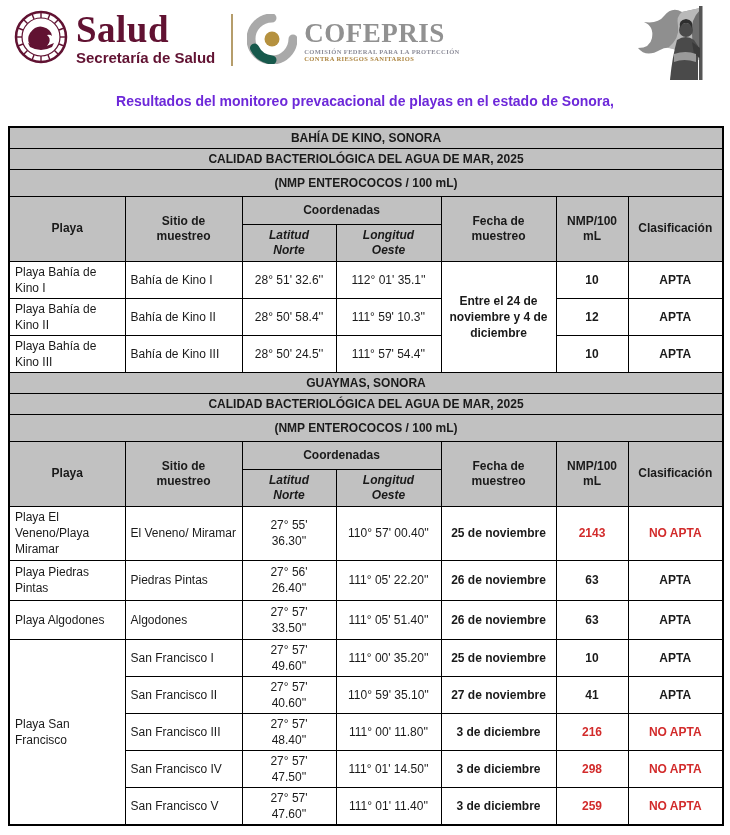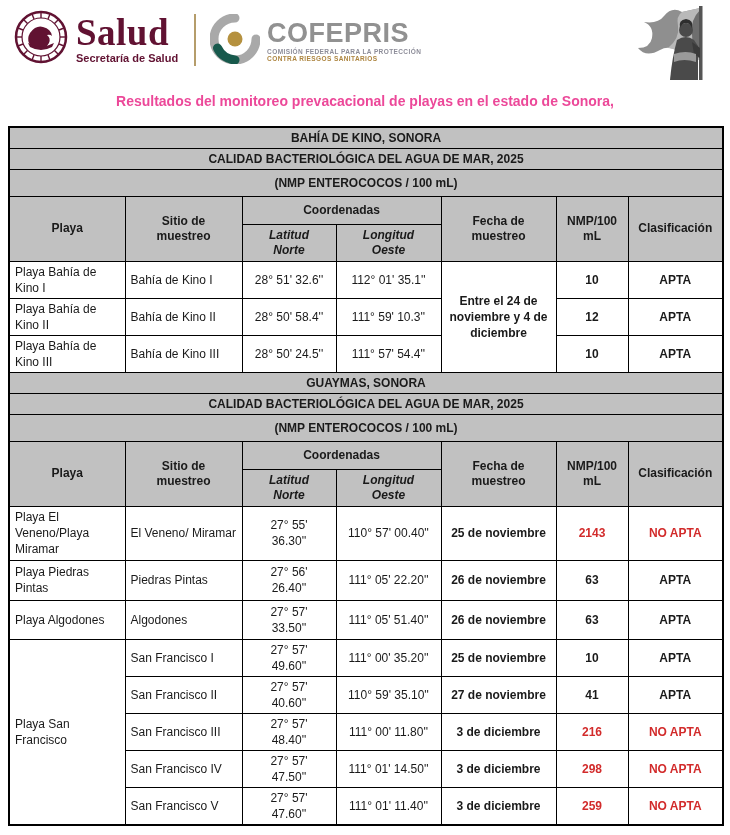--- a/index.html
+++ b/index.html
@@ -4,31 +4,31 @@
 <style>
   * { margin:0; padding:0; box-sizing:border-box; }
   html,body { width:730px; background:#ffffff; font-family:"Liberation Sans", sans-serif; color:#1a1a1a; }
   .page { width:730px; height:835px; background:#fff; overflow:hidden; }
 
   
   .logobar { display:flex; align-items:flex-start; padding:6px 4px 0 14px; height:84px; position:relative; }
   .salud-group { display:flex; align-items:center; gap:8px; margin-top:4px; }
   .salud-text { display:flex; flex-direction:column; }
   .salud-title { font-family:"Liberation Serif", serif; font-weight:bold; font-size:37px; line-height:36px; color:#611232; letter-spacing:0.5px; }
-  .salud-sub { font-size:11px; font-weight:bold; color:#611232; margin-top:1px; }
+  .salud-sub { font-size:15px; font-weight:bold; color:#611232; margin-top:1px; }
   .logo-divider { width:2px; height:52px; background:#b59d6b; margin:8px 14px 0 16px; }
   .cofepris-group { display:flex; align-items:center; gap:7px; margin-top:8px; }
-  .cofepris-text { display:flex; flex-direction:column; }
+  .cofepris-text { display:flex; flex-direction:column;font-family:Liberation Serif, serif; }
   .cofepris-title { font-size:27px; font-weight:bold; color:#919191; line-height:26px; letter-spacing:0.5px; }
   .cofepris-sub1 { font-size:6.5px; font-weight:bold; color:#8d8d99; letter-spacing:0.4px; margin-top:2px; }
   .cofepris-sub2 { font-size:6.5px; font-weight:bold; color:#ad8540; letter-spacing:0.4px; }
   .flag-emblem { position:absolute; right:8px; top:2px; }
 
   
-  .doc-title { text-align:center; font-weight:bold; font-size:14px; line-height:23px; color:#ec4899; margin-top:6px; }
+  .doc-title { text-align:center; font-weight:bold; font-size:14px; line-height:23px; color:#6d28d9; margin-top:6px; }
 
   
   .tbl-wrap { margin:13px 8px 0 8px; }
   table { border-collapse:collapse; width:714px; table-layout:fixed; border:2px solid #000; }
   td { border:1px solid #000; font-size:12px; padding:2px 5px; overflow:hidden; }
   tr.band td { background:#c1c1c1; font-weight:bold; text-align:center; font-size:12px; height:21px; padding:2px 4px; }
   tr.band3 td { height:27px; }
   tr.colhead td { background:#c1c1c1; font-weight:bold; text-align:center; vertical-align:middle; line-height:15px; }
   tr.colhead.sub td { height:37px;font-style:italic; }
   .hdr-narrow { display:inline-block; max-width:72px; }

